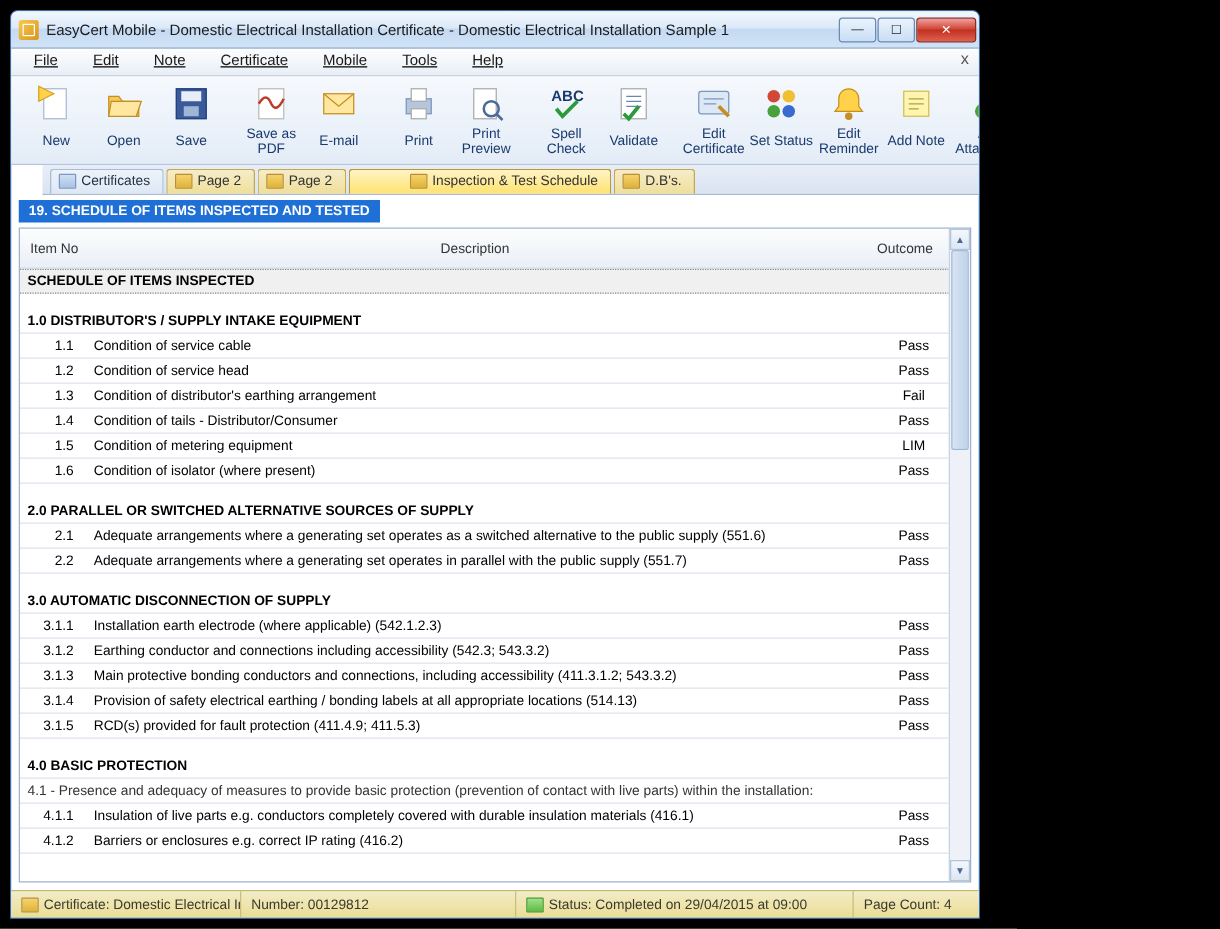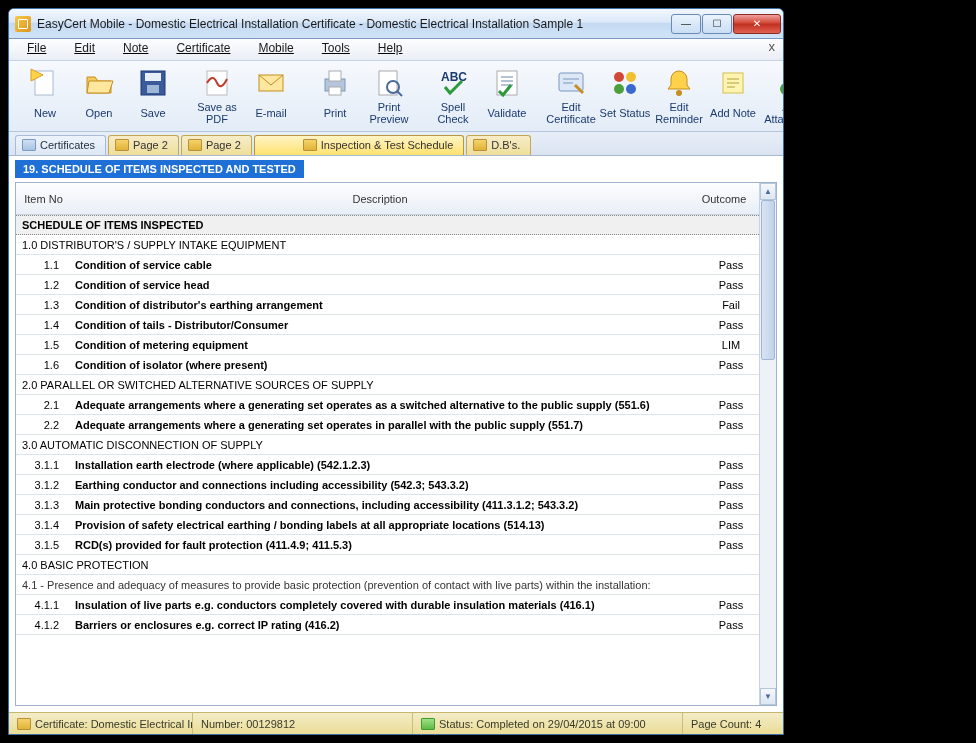--- a/index.html
+++ b/index.html
@@ -15,41 +15,41 @@
 .menubar { height: 22px; background: linear-gradient(to bottom,#fdfdfe,#e9eef6); border-bottom: 1px solid #c7d3e3; display: flex; align-items: flex-start; padding-left: 10px; gap: 12px; position:relative;text-decoration:underline; }
 .menu-item { padding: 2px 8px; color: #1a1a1a; cursor: default; }
 .menu-close { position:absolute; right:8px; color:#555; font-family: Arial; font-size:13px; }
 .ribbon { background: linear-gradient(to bottom,#f6f9fd,#e3ecf7); border-bottom: 1px solid #b5c5db; padding: 4px 6px 2px; display: flex; align-items:flex-start; }
 .ribbon-group { display:flex; gap:2px; padding:0 4px; }
 .ribbon-sep { width:1px; background:#b9c8dd; margin:4px 2px 6px; align-self:stretch; }
 .rbtn { width: 52px; display:flex; flex-direction:column; align-items:center; gap:2px; padding:2px 0 4px; border-radius:3px; cursor:default; }
 .rbtn .icn { width:32px; height:32px; display:flex; align-items:center; justify-content:center; }
 .rbtn .lbl { font-size:11px; text-align:center; line-height:12px; color:#1a3a6e; min-height:24px; display:flex; align-items:center; }
 .rbtn.disabled .lbl{color:#9aa6b5;}
-.tabstrip { background: linear-gradient(to bottom,#e8eef7,#d9e4f1); border-bottom: 1px solid #a8b9d1; padding: 3px 6px 0; display:flex; gap:2px; }
+.tabstrip { background: linear-gradient(to bottom,#e8eef7,#d9e4f1); border-bottom: 1px solid #a8b9d1; padding: 3px 6px 0; display:flex; gap:2px;margin-left:25px; }
 .doctab { display:flex; align-items:center; gap:4px; padding: 3px 10px 4px 6px; background: linear-gradient(to bottom,#f6ecc9,#efdf9a); border:1px solid #c4a84e; border-bottom:none; border-radius:3px 3px 0 0; font-size:11px; color:#333; }
 .doctab.active{ background: linear-gradient(to bottom,#fff4c6,#ffe26f); border-color:#b8963a;padding-left:48px; }
 .doctab.cert{ background:linear-gradient(to bottom,#eef3fa,#dde8f5); border-color:#a9bcd7; color:#234; }
 .doctab .ticn{ width:14px; height:12px; background:linear-gradient(#f5d36b,#e0b338); border:1px solid #b8903a; border-radius:1px; }
 .doctab.cert .ticn{ background:linear-gradient(#cfe0f3,#a8c3e4); border-color:#7a98c0; }
 .section-hdr { margin:4px 6px 0; }
 .section-hdr span { display:inline-block; background:#1e6fd6; color:#fff; font-weight:bold; font-size:11px; padding:3px 8px; }
 .content { flex:1; margin:4px 6px 6px; border:1px solid #9fb2cd; background:#fff; display:flex; overflow:hidden; }
 .grid { flex:1; overflow:hidden; display:flex; flex-direction:column; }
 .grid-head { display:flex; background: linear-gradient(to bottom,#fdfdfe,#e9eff7); border-bottom:1px solid #c7d3e3; height:32px; align-items:center; }
 .col-item { width:55px; text-align:center; font-size:11px; color:#333; }
 .col-desc { flex:1; text-align:center; font-size:11px; color:#333; }
 .col-out { width:70px; text-align:center; font-size:11px; color:#333; }
 .grid-body { flex:1; overflow-y:auto; }
 .row { display:flex; border-bottom:1px solid #dde3ec; min-height:20px; align-items:center; font-size:11px; }
 .row.section-title { background:#f0f0f0; font-weight:bold; padding:3px 6px; border:1px dotted #888; border-left:none; border-right:none; }
-.row.category { font-weight:normal; padding:3px 6px; }
+.row.category { font-weight:bold; padding:3px 6px;margin-top:12px; }
 .row.subnote { padding:3px 6px; color:#333; }
 .row .c-item { width:55px; text-align:right; padding-right:12px; }
-.row .c-desc { flex:1; padding:3px 4px;font-weight:bold; }
+.row .c-desc { flex:1; padding:3px 4px; }
 .row .c-out { width:56px; text-align:center; }
 .vscroll { width:17px; background:#e9eef6; border-left:1px solid #c7d3e3; display:flex; flex-direction:column; }
 .sbtn { height:17px; background:linear-gradient(to bottom,#f5f8fc,#dce6f2); border:1px solid #b5c5db; display:flex; align-items:center; justify-content:center; font-size:8px; color:#4a6a9a; }
 .strack { flex:1; background:#eef2f8; position:relative; }
 .sthumb { position:absolute; top:0; left:1px; right:1px; height:160px; background:linear-gradient(to right,#d8e4f2,#c0d3ea); border:1px solid #9fb7d6; border-radius:2px; }
 .statusbar { height:22px; background:linear-gradient(to bottom,#f3ecc8,#eadd95); border-top:1px solid #c4b86a; display:flex; align-items:center; font-size:11px; color:#3a3a2a; }
 .status-seg { padding:0 8px; border-right:1px solid #c9be7a; height:100%; display:flex; align-items:center; gap:4px; white-space:nowrap; overflow:hidden; }
 .status-seg.wide{flex:1;}
 .sticn{ width:14px; height:12px; background:linear-gradient(#f5d36b,#e0b338); border:1px solid #b8903a; border-radius:1px; flex-shrink:0; }
 .sticn.green{ background:linear-gradient(#9fe08a,#5fba46); border-color:#3f9a2f; }

